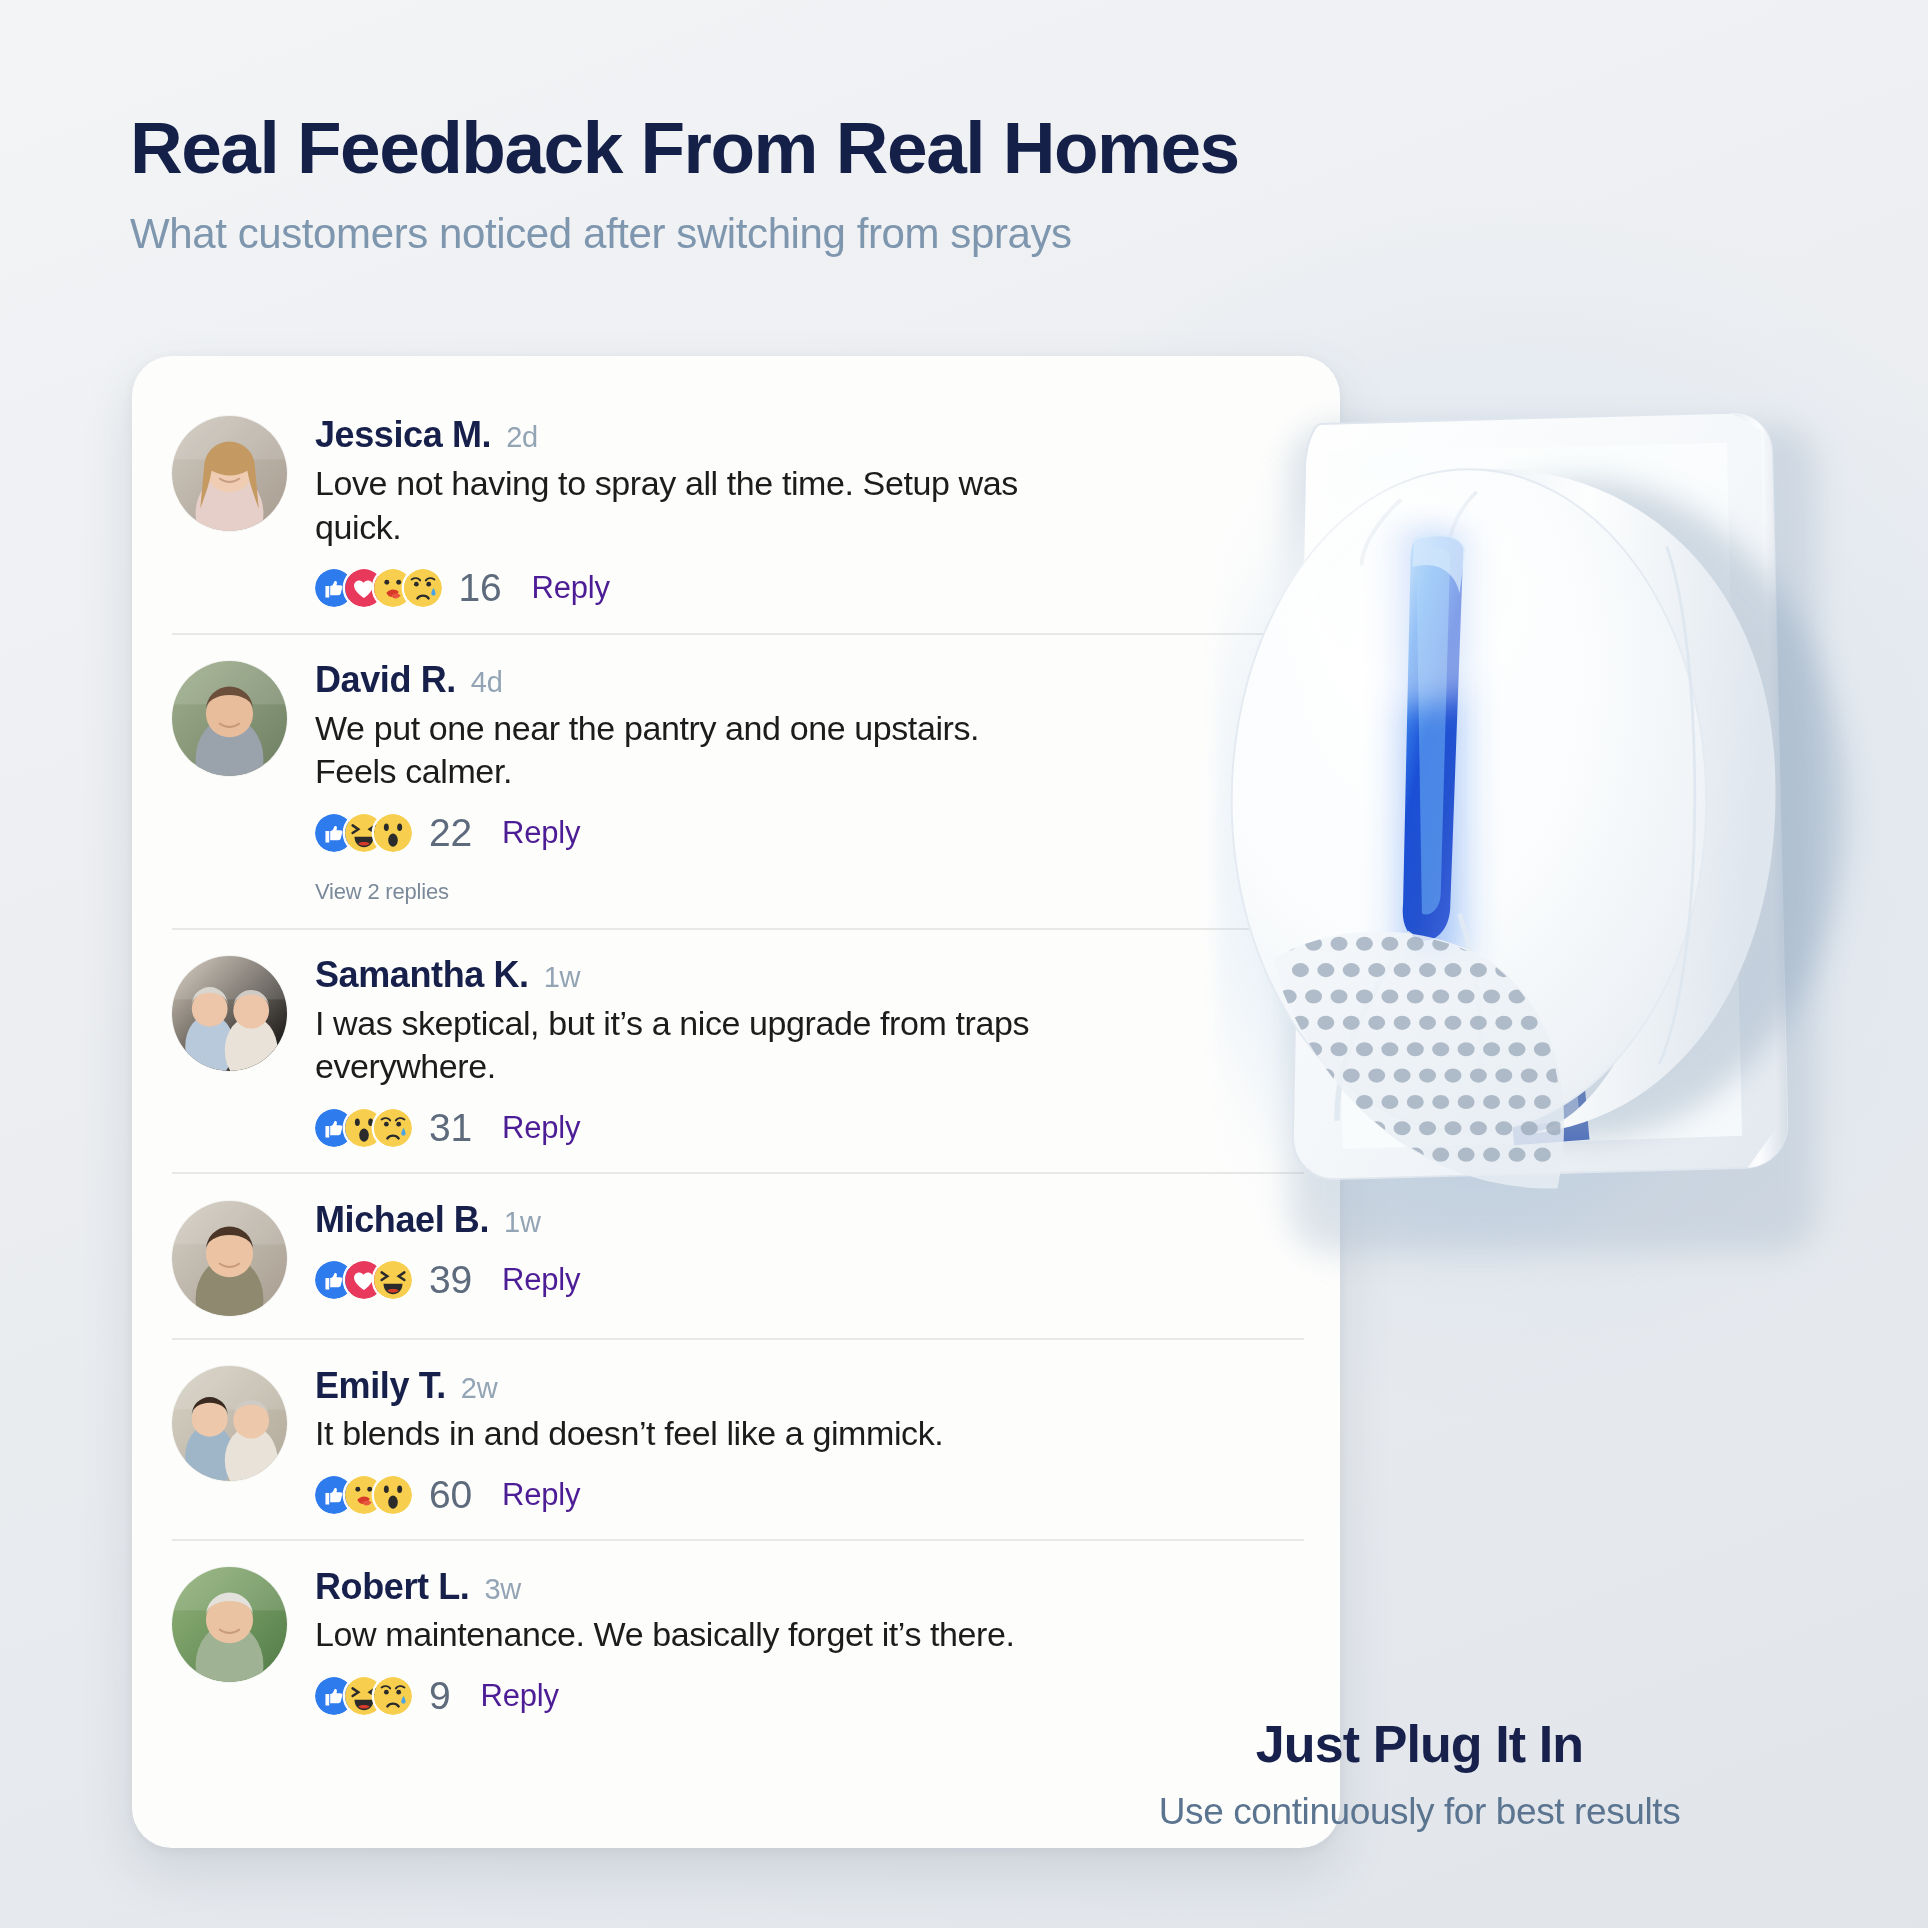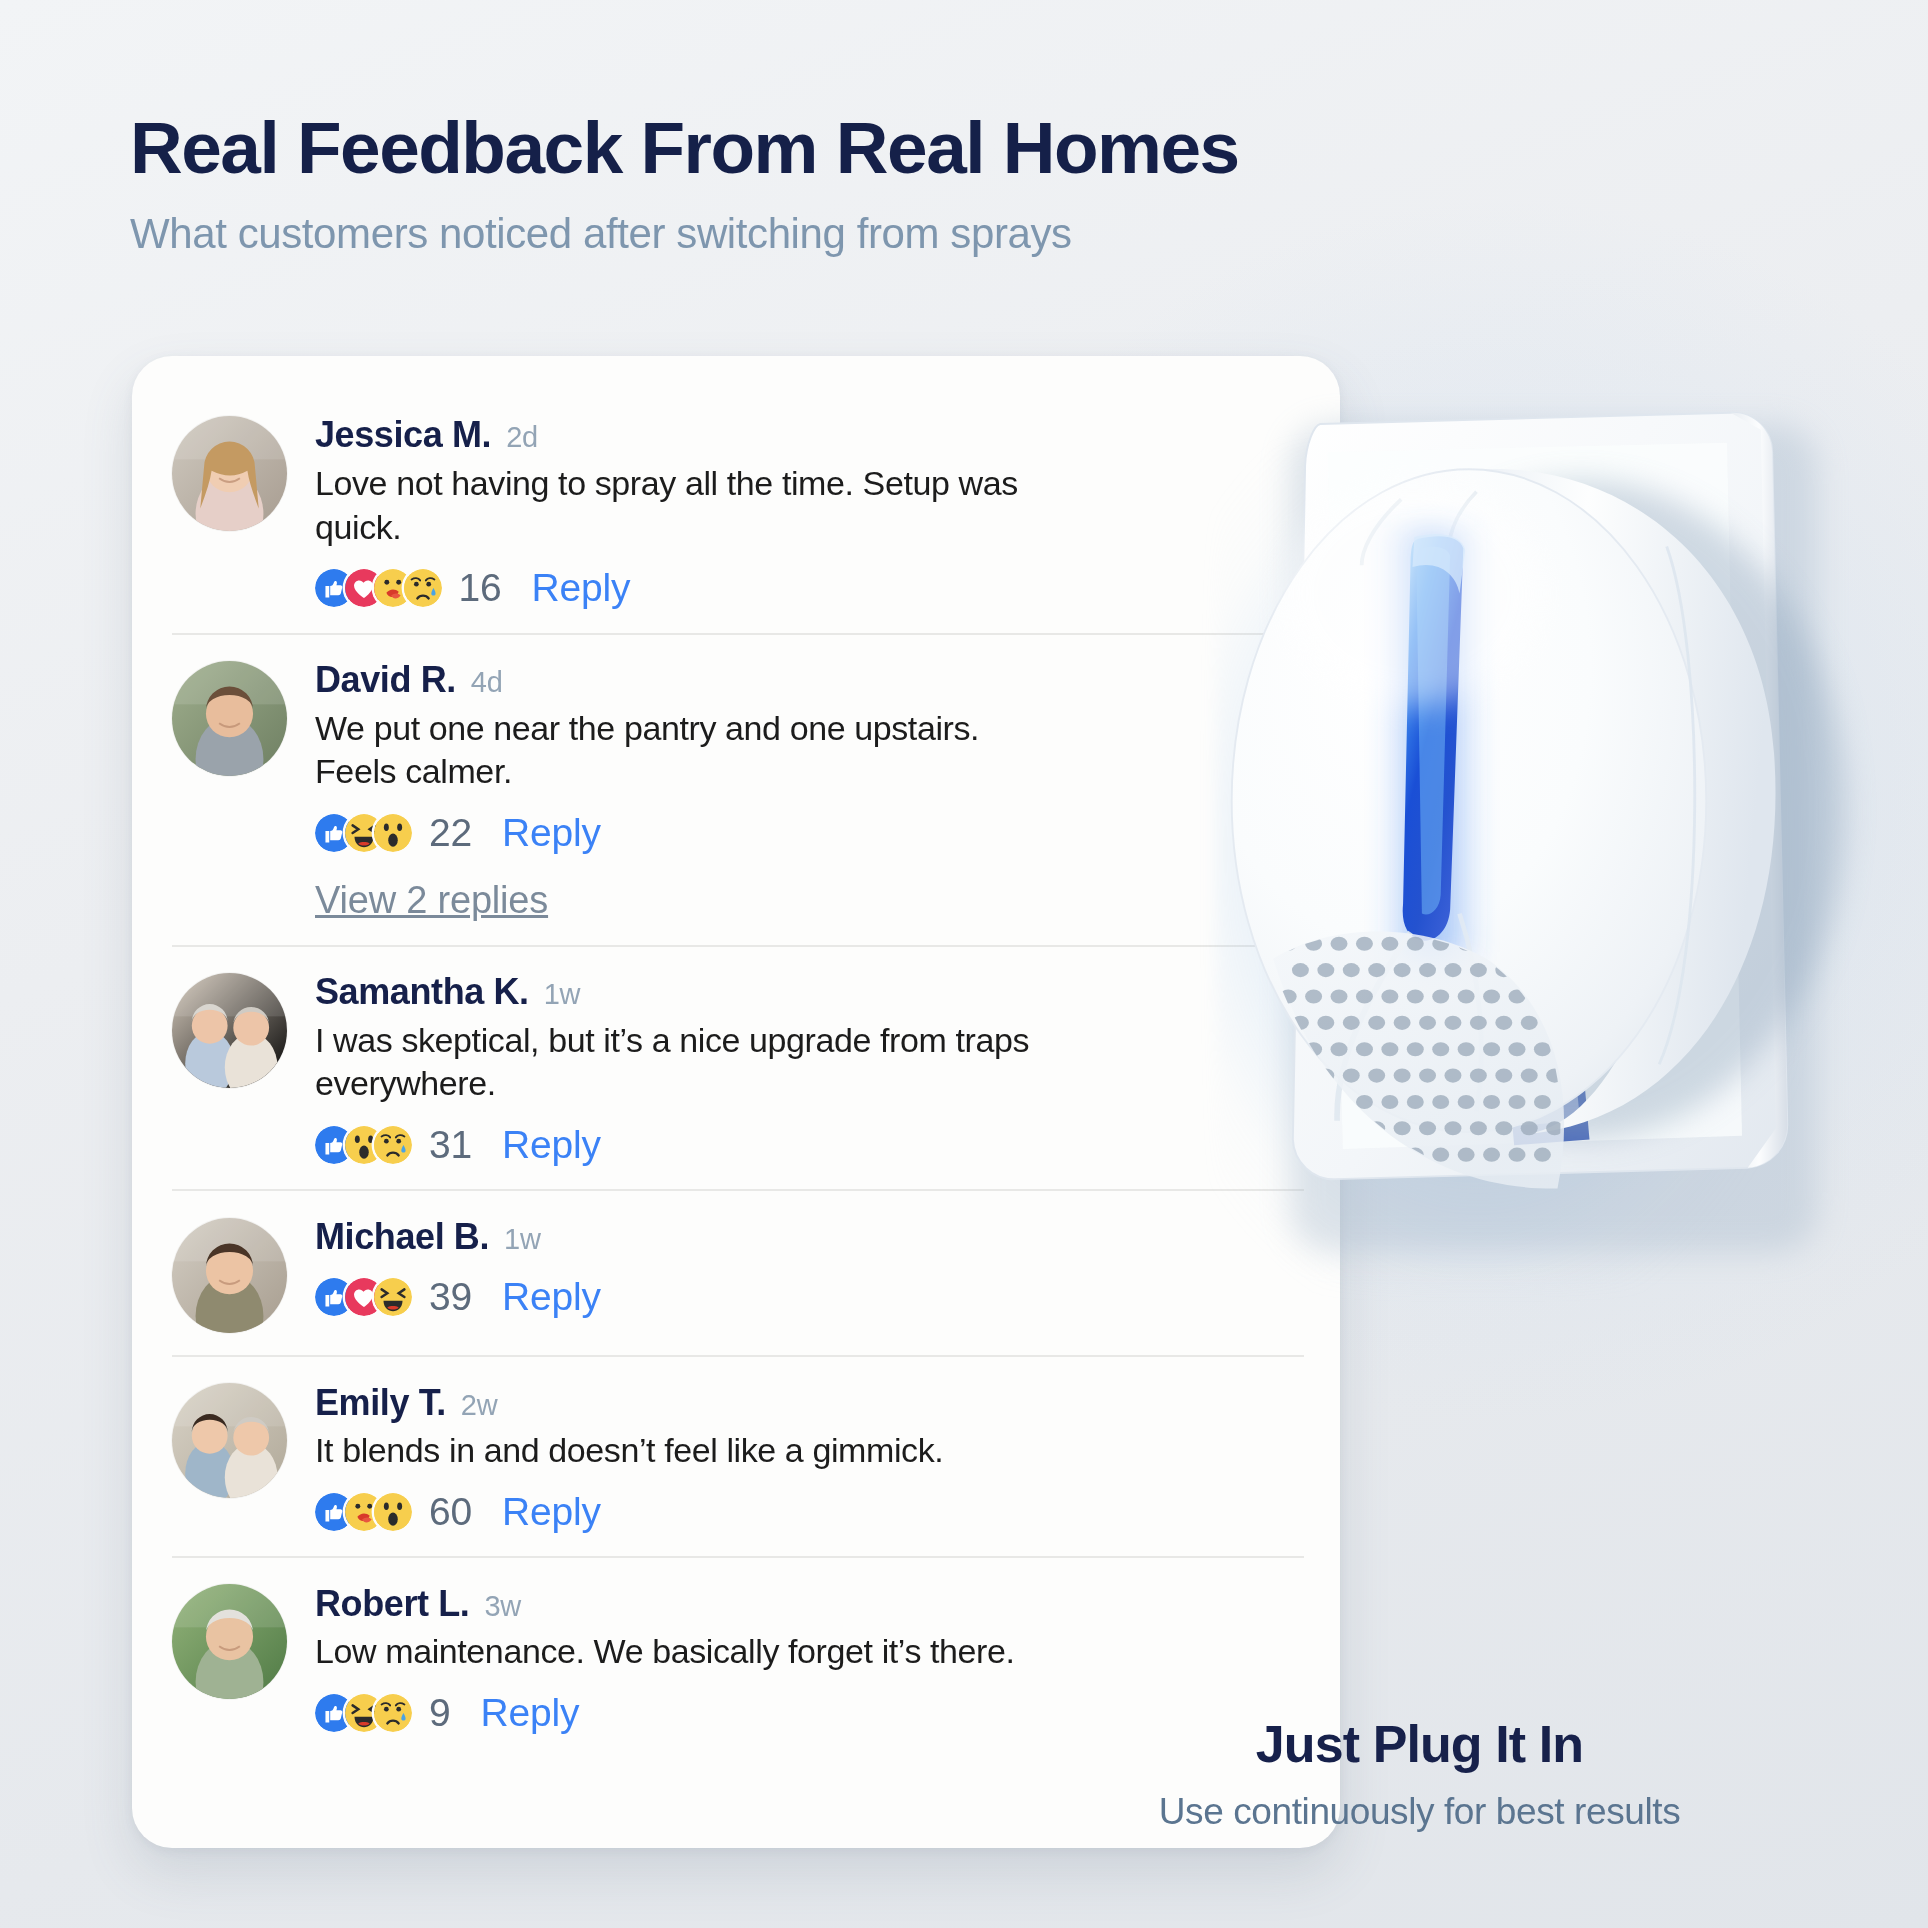--- a/index.html
+++ b/index.html
@@ -130,33 +130,32 @@
   .reaction:first-child { margin-left: 0; }
   .reaction svg { display:block; width: 38px; height: 38px; }
 
   .c-count {
     font-size: 39px;
     color: #5d6b7c;
     margin-left: 17px;
     letter-spacing: -0.2px;
   }
   .c-reply {
-    font-size: 39px;
-    color: #3b82f6;
+    font-size: 31px;
+    color: #4c1d95;
     margin-left: 30px;
     letter-spacing: -0.2px;
     cursor: pointer;
   }
   .c-viewreplies {
-    font-size: 38px;
+    font-size: 22px;
     color: #7b8a9a;
     margin-top: 24.5px;
     letter-spacing: -0.2px;
     cursor: pointer;
-    text-decoration: underline;
   }
 
   
   #product-area {
     position: absolute;
     left: 1177px; top: 311px;
     width: 744px; height: 1177px;
   }
   #product-glow {
     position: absolute;

